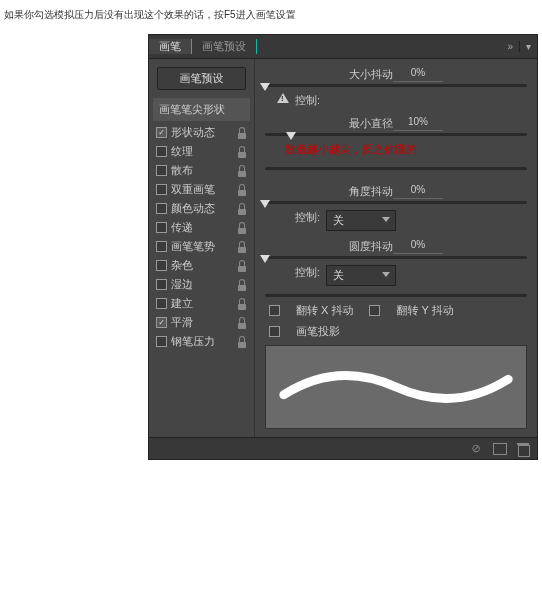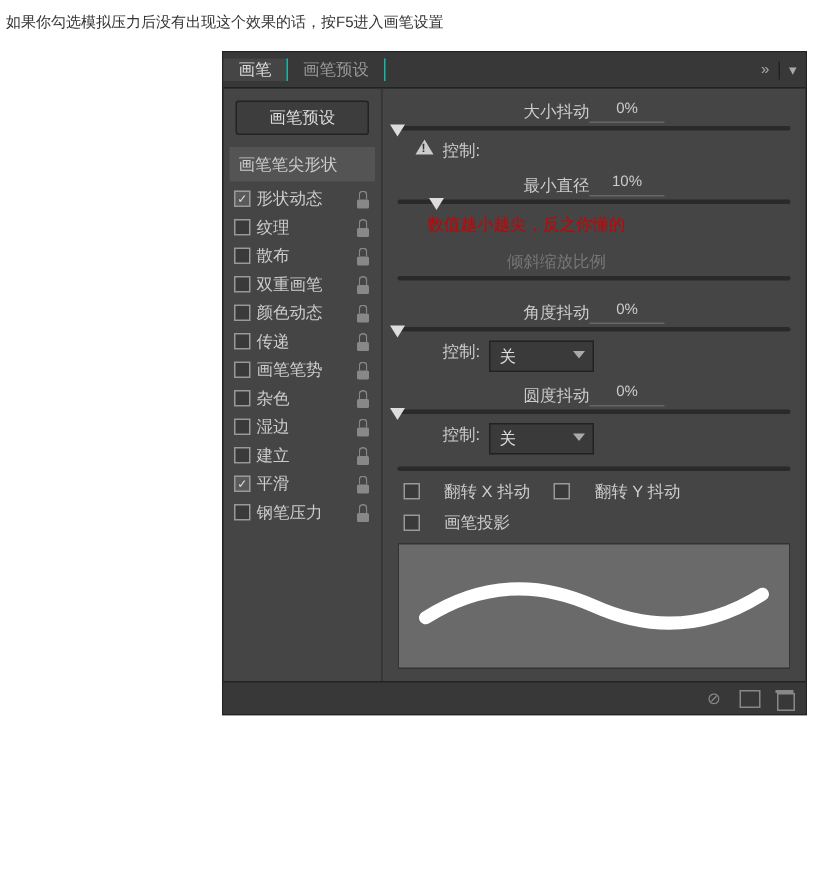--- a/index.html
+++ b/index.html
@@ -151,24 +151,20 @@
             <span class="val">10%</span>
           </div>
           <div class="track">
             <div class="thumb" style="left:10%"></div>
           </div>
         </div>
 
       <div class="note">数值越小越尖，反之你懂的</div>
 
       <div class="srow">
-          <div class="slbl dim">
-            <span>倾斜缩放比例</span>
-            <span class="val" style="border:none"></span>
-          </div>
           <div class="track"></div>
         </div>
 
       <div class="srow" style="margin-top:14px">
           <div class="slbl">
             <span>角度抖动</span>
             <span class="val">0%</span>
           </div>
           <div class="track">
             <div class="thumb" style="left:0%"></div>

